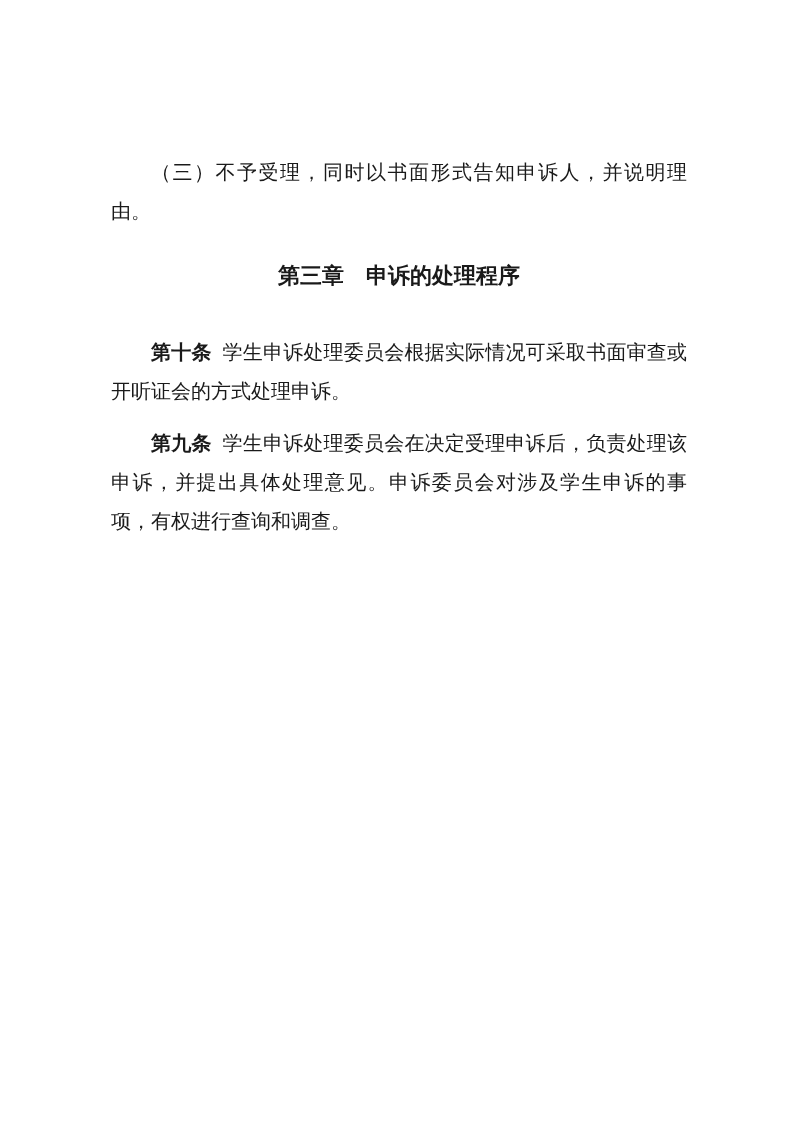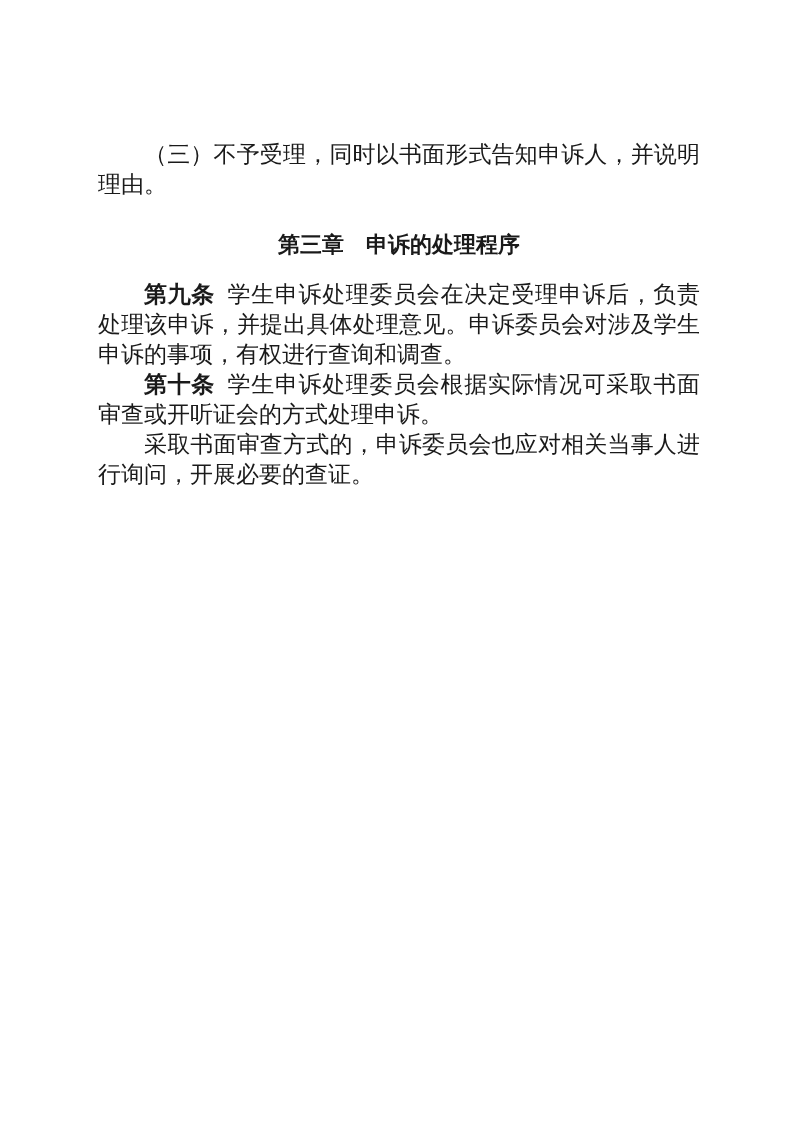--- a/index.html
+++ b/index.html
@@ -13,50 +13,49 @@
   }
   .page {
     box-sizing: border-box;
     width: 793px;
     height: 1122px;
     padding: 140px 93px 40px 98px;
     background: #ffffff;
   }
   .doc-body { width: 100%; }
   .para {
-    margin: 0;
-    font-size: 23px;
-    line-height: 30px;
+    margin: 13px;
+    font-size: 20px;
+    line-height: 39px;
     text-align: justify;
     text-justify: inter-character;
     text-indent: 2em;
     color: #1a1a1a;
   }
   .para .lead {
     font-weight: bold;
     margin-right: 0.55em;
   }
   .para.chapter-heading {
     text-align: center;
     text-indent: 0;
     font-family: "Liberation Sans", "DejaVu Sans", sans-serif;
     font-weight: bold;
     font-size: 22px;
     line-height: 39px;
-    margin: 25px 0 16px 0;
+    margin: 25px 0 38px 0;
   }
   .para.chapter-heading .lead {
     margin-right: 1em;
     font-weight: bold;
   }
 </style>
 </head>
 <body style="background: rgb(255, 255, 255); color: rgb(26, 26, 26);">
 
 <div class="page">
   <div class="doc-body">
       <p class="para list-item"><span class="txt">（三）不予受理，同时以书面形式告知申诉人，并说明理由。</span></p>
       <p class="para chapter-heading"><b class="lead">第三章</b><span class="txt">申诉的处理程序</span></p>
+      <p class="para article"><b class="lead">第十条</b><span class="txt">学生申诉处理委员会根据实际情况可采取书面审查或开听证会的方式处理申诉。</span></p>
       <p class="para article"><b class="lead">第九条</b><span class="txt">学生申诉处理委员会在决定受理申诉后，负责处理该申诉，并提出具体处理意见。申诉委员会对涉及学生申诉的事项，有权进行查询和调查。</span></p>
-      <p class="para article"><b class="lead">第十条</b><span class="txt">学生申诉处理委员会根据实际情况可采取书面审查或开听证会的方式处理申诉。</span></p>
-      <p class="para plain"><span class="txt">采取书面审查方式的，申诉委员会也应对相关当事人进行询问，开展必要的查证。</span></p>
     </div>
 </div>
 
 </body></html>

